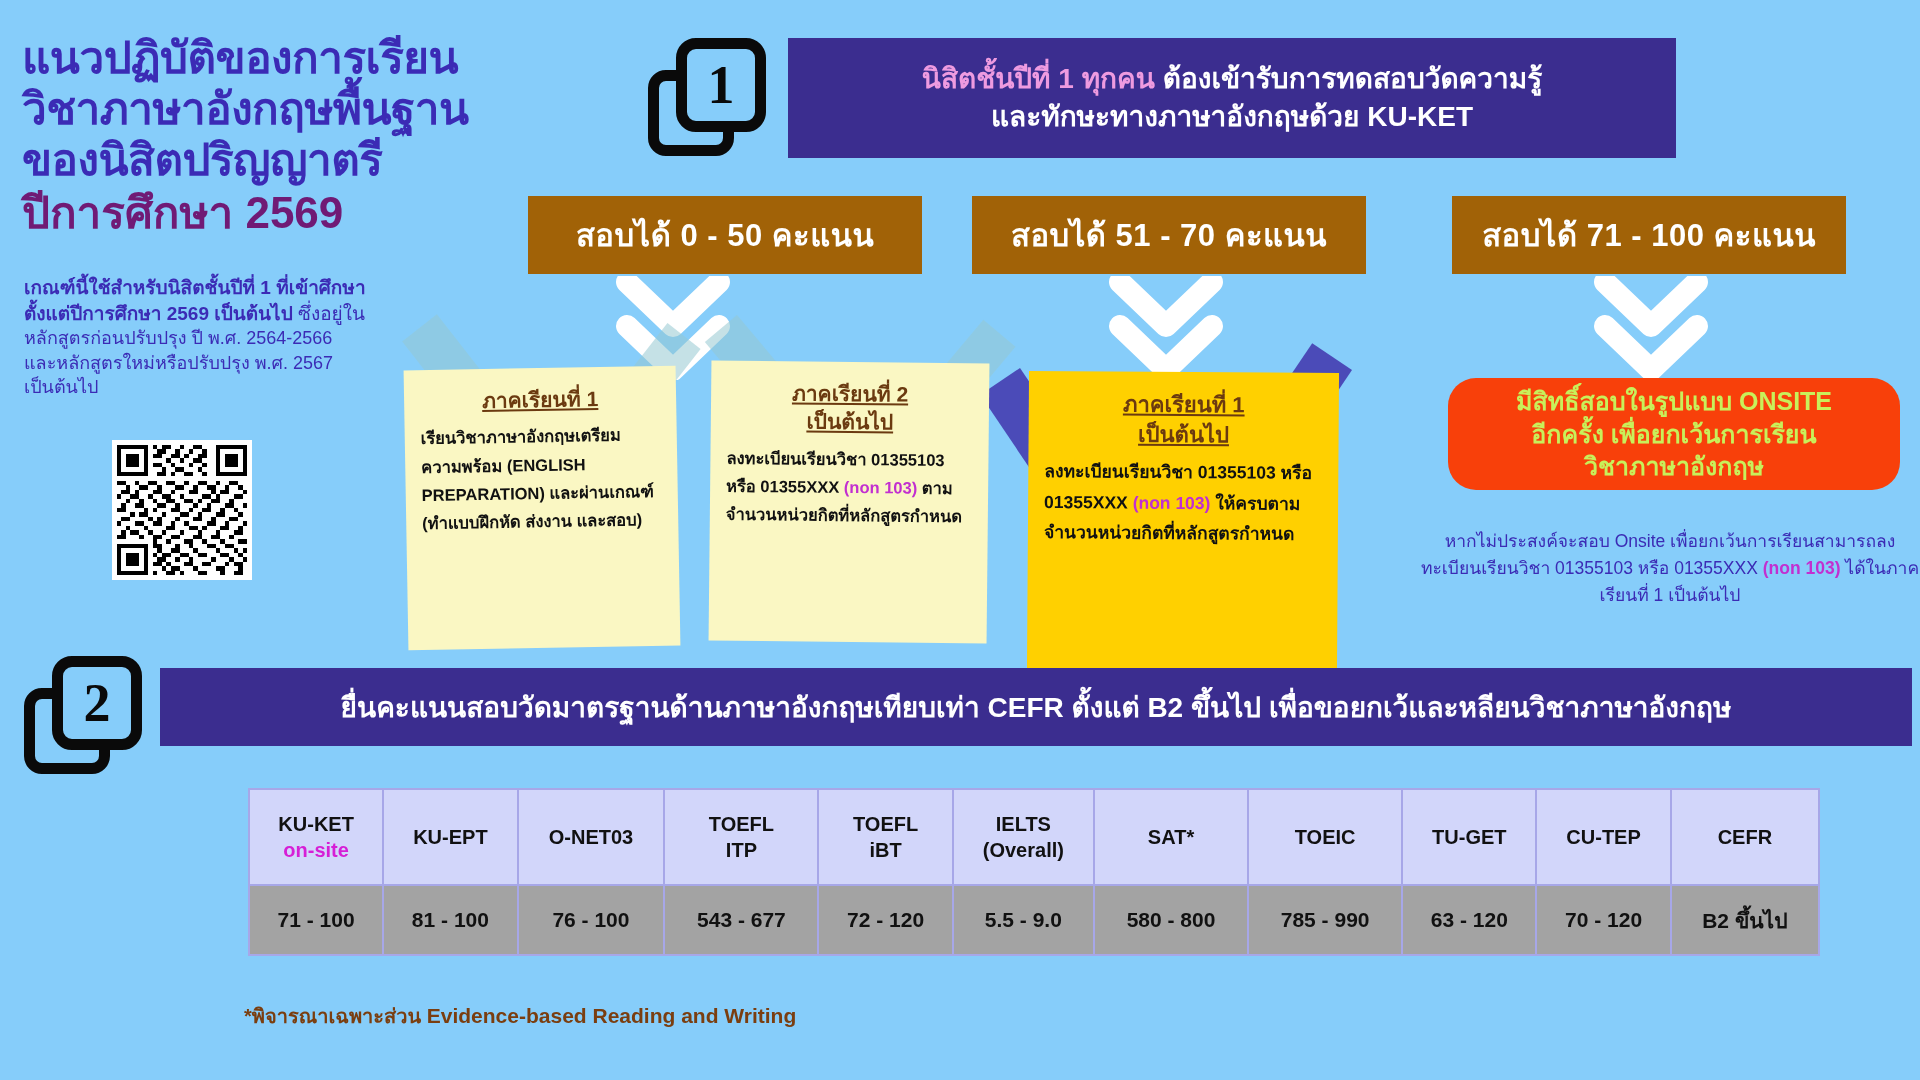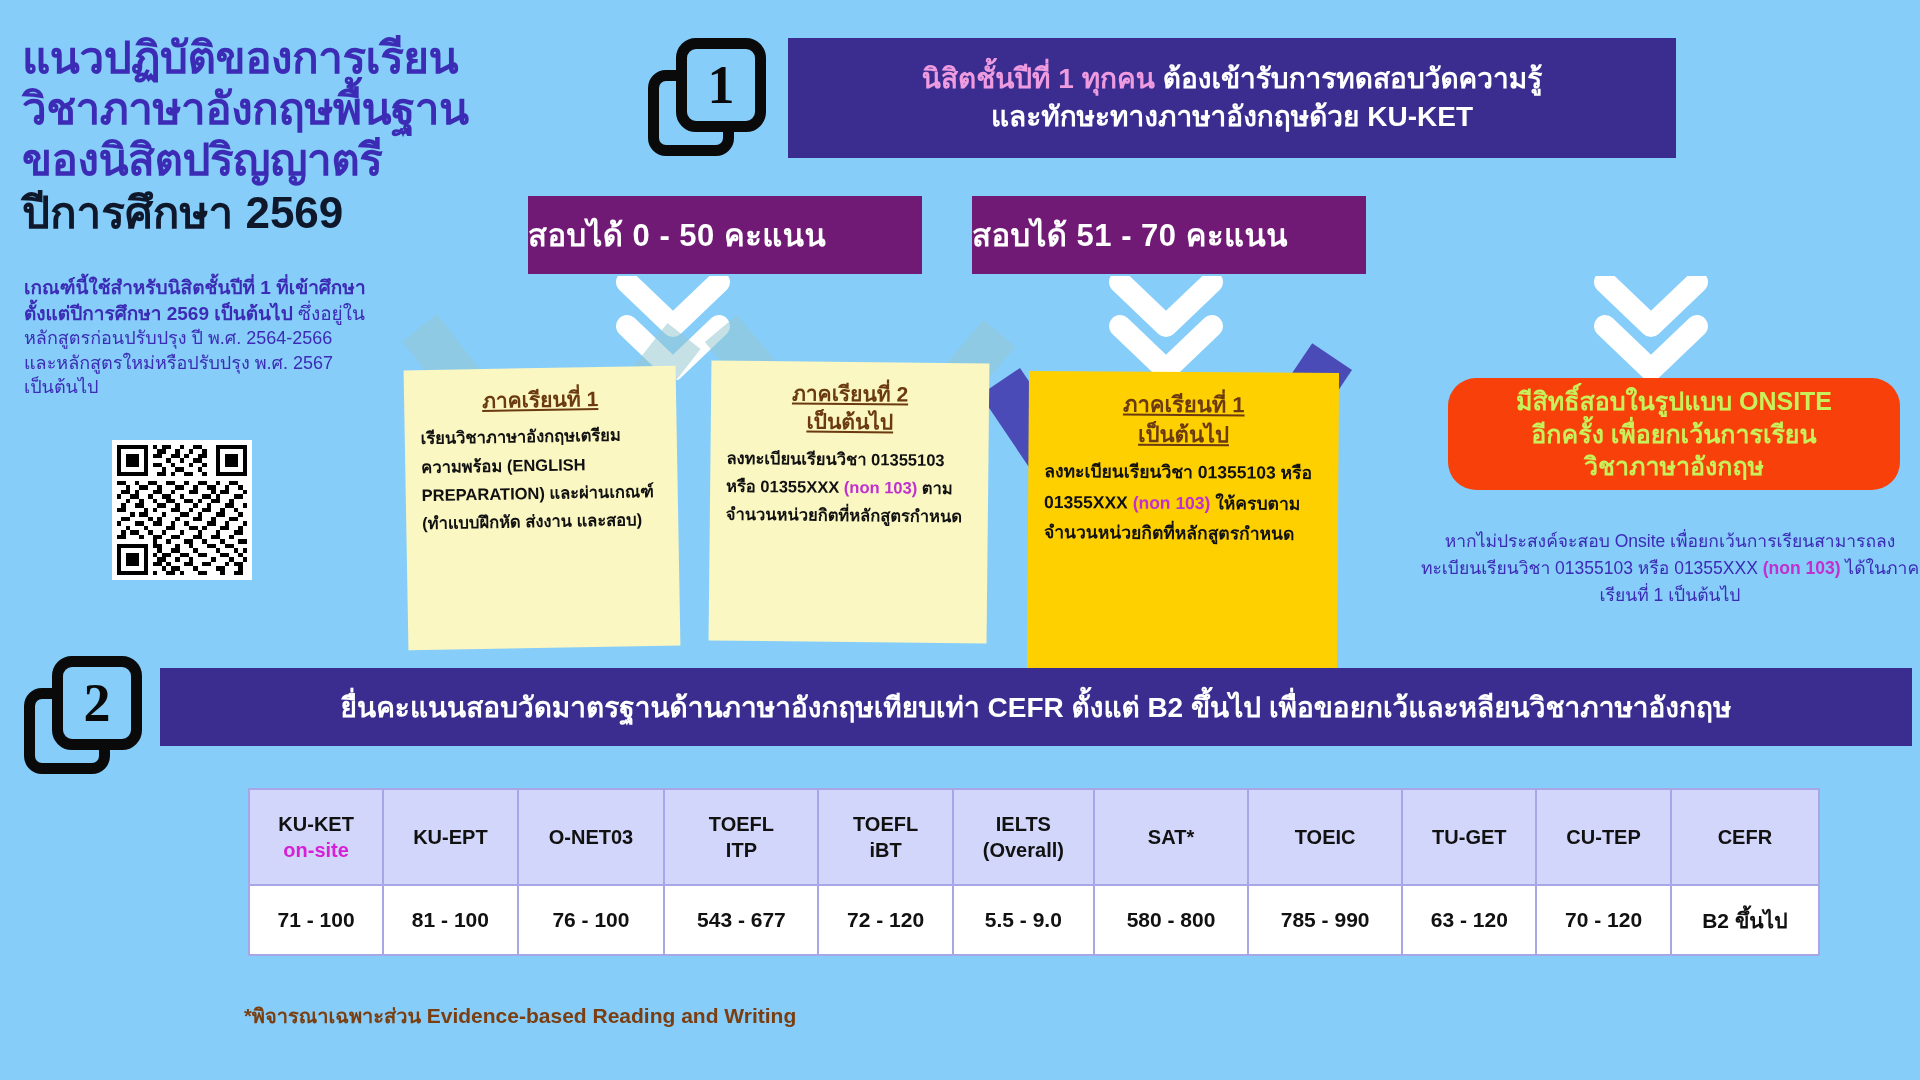--- a/index.html
+++ b/index.html
@@ -7,21 +7,21 @@
   body {
     background:#86CDFA;
     font-family:"Liberation Sans","DejaVu Sans",sans-serif;
     position:relative;
   }
   .stage { position:absolute; inset:0; }
 
   
   .title-block { position:absolute; left:22px; top:32px; width:520px; }
   .title-line { font-size:44px; font-weight:bold; color:#3B2BB5; line-height:1.16; letter-spacing:-0.5px; }
-  .title-year { font-size:44px; font-weight:bold; color:#0f172a; line-height:1.2; margin-top:2px; }
+  .title-year { font-size:44px; font-weight:bold; color:#701a75; line-height:1.2; margin-top:2px; }
 
   .subtitle { position:absolute; left:24px; top:275px; width:400px; color:#3B2BB5; line-height:1.35; }
   .sub-bold { font-size:19px; font-weight:bold; display:block; }
   .sub-norm { font-size:19px; font-weight:normal; }
   .sub-light { font-size:18px; font-weight:normal; display:block; color:#3B2BB5; }
 
   .qr-wrap { position:absolute; left:112px; top:440px; width:140px; height:140px; background:#fff; padding:5px; }
   .qr-wrap svg { display:block; width:130px; height:130px; }
 
   .web-cap { position:absolute; left:10px; top:590px; width:360px; text-align:center; color:#111; }
@@ -43,21 +43,21 @@
 
   
   .banner { position:absolute; background:#3B2D8F; display:flex; align-items:center; justify-content:center; text-align:center; }
   .banner-1 { left:788px; top:38px; width:888px; height:120px; }
   .banner-1 .txt { color:#fff; font-size:28px; font-weight:bold; line-height:1.35; }
   .banner-1 .hl { color:#EE9BE0; }
   .banner-2 { left:160px; top:668px; width:1752px; height:78px; }
   .banner-2 .txt { color:#fff; font-size:28px; font-weight:bold; }
 
   
-  .score-box { position:absolute; background:#701a75; display:flex; align-items:center; }
+  .score-box { position:absolute; background:#a16207; display:flex; align-items:center; justify-content:center; }
   .score-box span { color:#fff; font-size:31px; font-weight:bold; letter-spacing:0.5px; }
   .sb1 { left:528px; top:196px; width:394px; height:78px; }
   .sb2 { left:972px; top:196px; width:394px; height:78px; }
   .sb3 { left:1452px; top:196px; width:394px; height:78px; }
 
   
   .chev { position:absolute; width:120px; height:104px; }
   .c1 { left:613px; top:276px; }
   .c2 { left:1106px; top:276px; }
   .c3 { left:1591px; top:276px; }
@@ -87,21 +87,21 @@
     background:#F8400A; border-radius:28px;
     display:flex; align-items:center; justify-content:center; text-align:center;
   }
   .orange span { color:#C8F05A; font-size:25px; font-weight:bold; line-height:1.3; }
   .orange-sub { position:absolute; left:1420px; top:528px; width:500px; text-align:center; color:#3B2BB5; font-size:17.5px; line-height:1.55; }
 
   
   .tbl { position:absolute; left:248px; top:788px; width:1572px; border-collapse:collapse; }
   .tbl th, .tbl td { border:2px solid #A7A7E8; text-align:center; }
   .tbl th { background:#D2D6FA; height:96px; font-size:20px; font-weight:bold; color:#111; line-height:1.3; }
-  .tbl td { background:#ffffff; height:70px; font-size:21px; font-weight:bold; color:#111; }
+  .tbl td { background:#a3a3a3; height:70px; font-size:21px; font-weight:bold; color:#111; }
   .tbl th .pink { color:#D61FD6; display:block; }
 
   .footnote { position:absolute; left:244px; top:1000px; font-size:20px; font-weight:bold; color:#7A3E10; }
   .footnote .en { font-size:21px; }
 </style>
 </head>
 <body>
 
 <div class="stage">
 
@@ -329,20 +329,23 @@
       <span>และทักษะทางภาษาอังกฤษด้วย KU-KET</span>
     </div>
   </div>
 
   <div class="score-box sb1">
       <span>สอบได้ 0 - 50 คะแนน</span>
     </div>
   <div class="score-box sb2">
       <span>สอบได้ 51 - 70 คะแนน</span>
     </div>
+  <div class="score-box sb3">
+      <span>สอบได้ 71 - 100 คะแนน</span>
+    </div>
 
   <svg class="chev c1" viewBox="0 0 120 104">
     <path d="M14 6 L60 50 L106 6" fill="none" stroke="#fff" stroke-width="22" stroke-linecap="round" stroke-linejoin="round"></path>
     <path d="M14 50 L60 94 L106 50" fill="none" stroke="#fff" stroke-width="22" stroke-linecap="round" stroke-linejoin="round"></path>
   </svg>
   <svg class="chev c2" viewBox="0 0 120 104">
     <path d="M14 6 L60 50 L106 6" fill="none" stroke="#fff" stroke-width="22" stroke-linecap="round" stroke-linejoin="round"></path>
     <path d="M14 50 L60 94 L106 50" fill="none" stroke="#fff" stroke-width="22" stroke-linecap="round" stroke-linejoin="round"></path>
   </svg>
   <svg class="chev c3" viewBox="0 0 120 104">

